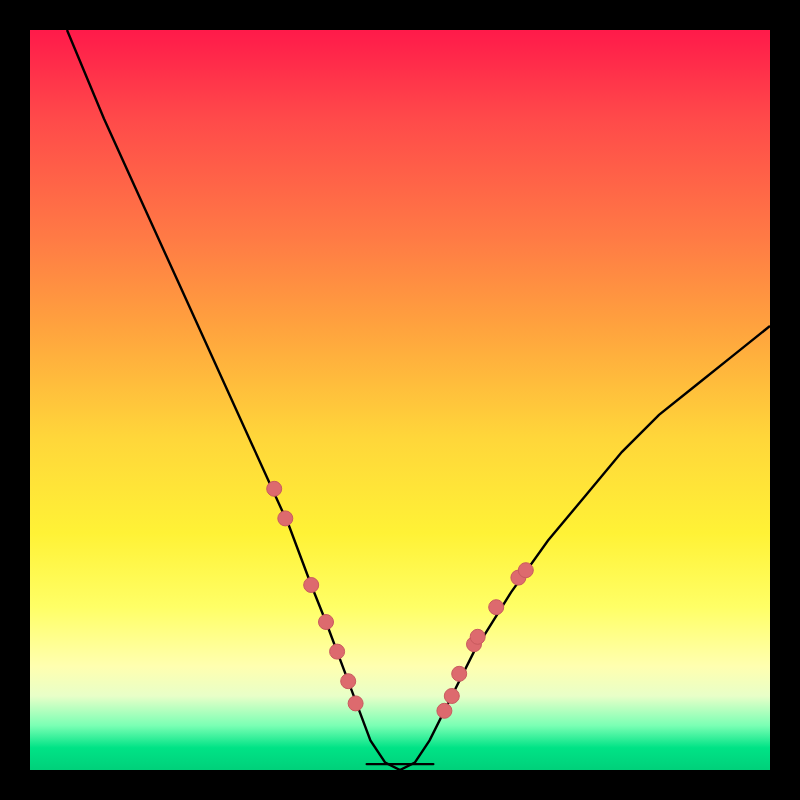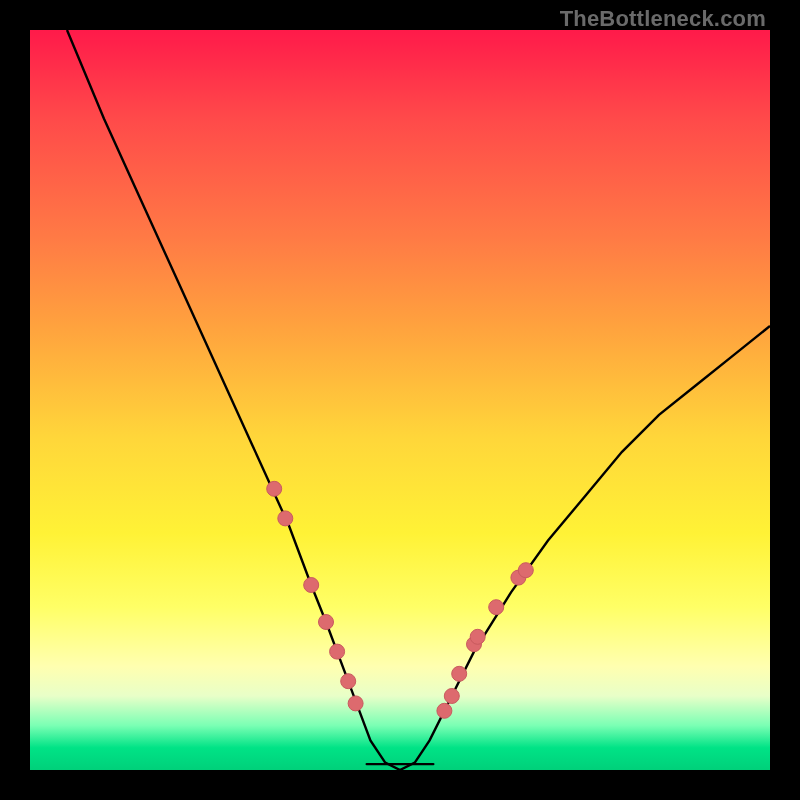--- a/index.html
+++ b/index.html
@@ -88,14 +88,13 @@
           <circle cx="421.8" cy="666.0" r="7.5" class="dot"></circle>
           <circle cx="429.2" cy="643.8" r="7.5" class="dot"></circle>
           <circle cx="444.0" cy="614.2" r="7.5" class="dot"></circle>
           <circle cx="447.7" cy="606.8" r="7.5" class="dot"></circle>
           <circle cx="466.2" cy="577.2" r="7.5" class="dot"></circle>
           <circle cx="488.4" cy="547.6" r="7.5" class="dot"></circle>
           <circle cx="495.8" cy="540.2" r="7.5" class="dot"></circle>
         </g>
     </svg>
   </div>
-  <div class="watermark">TheBottleneck.com</div>
 </div>
 
 </body></html>

